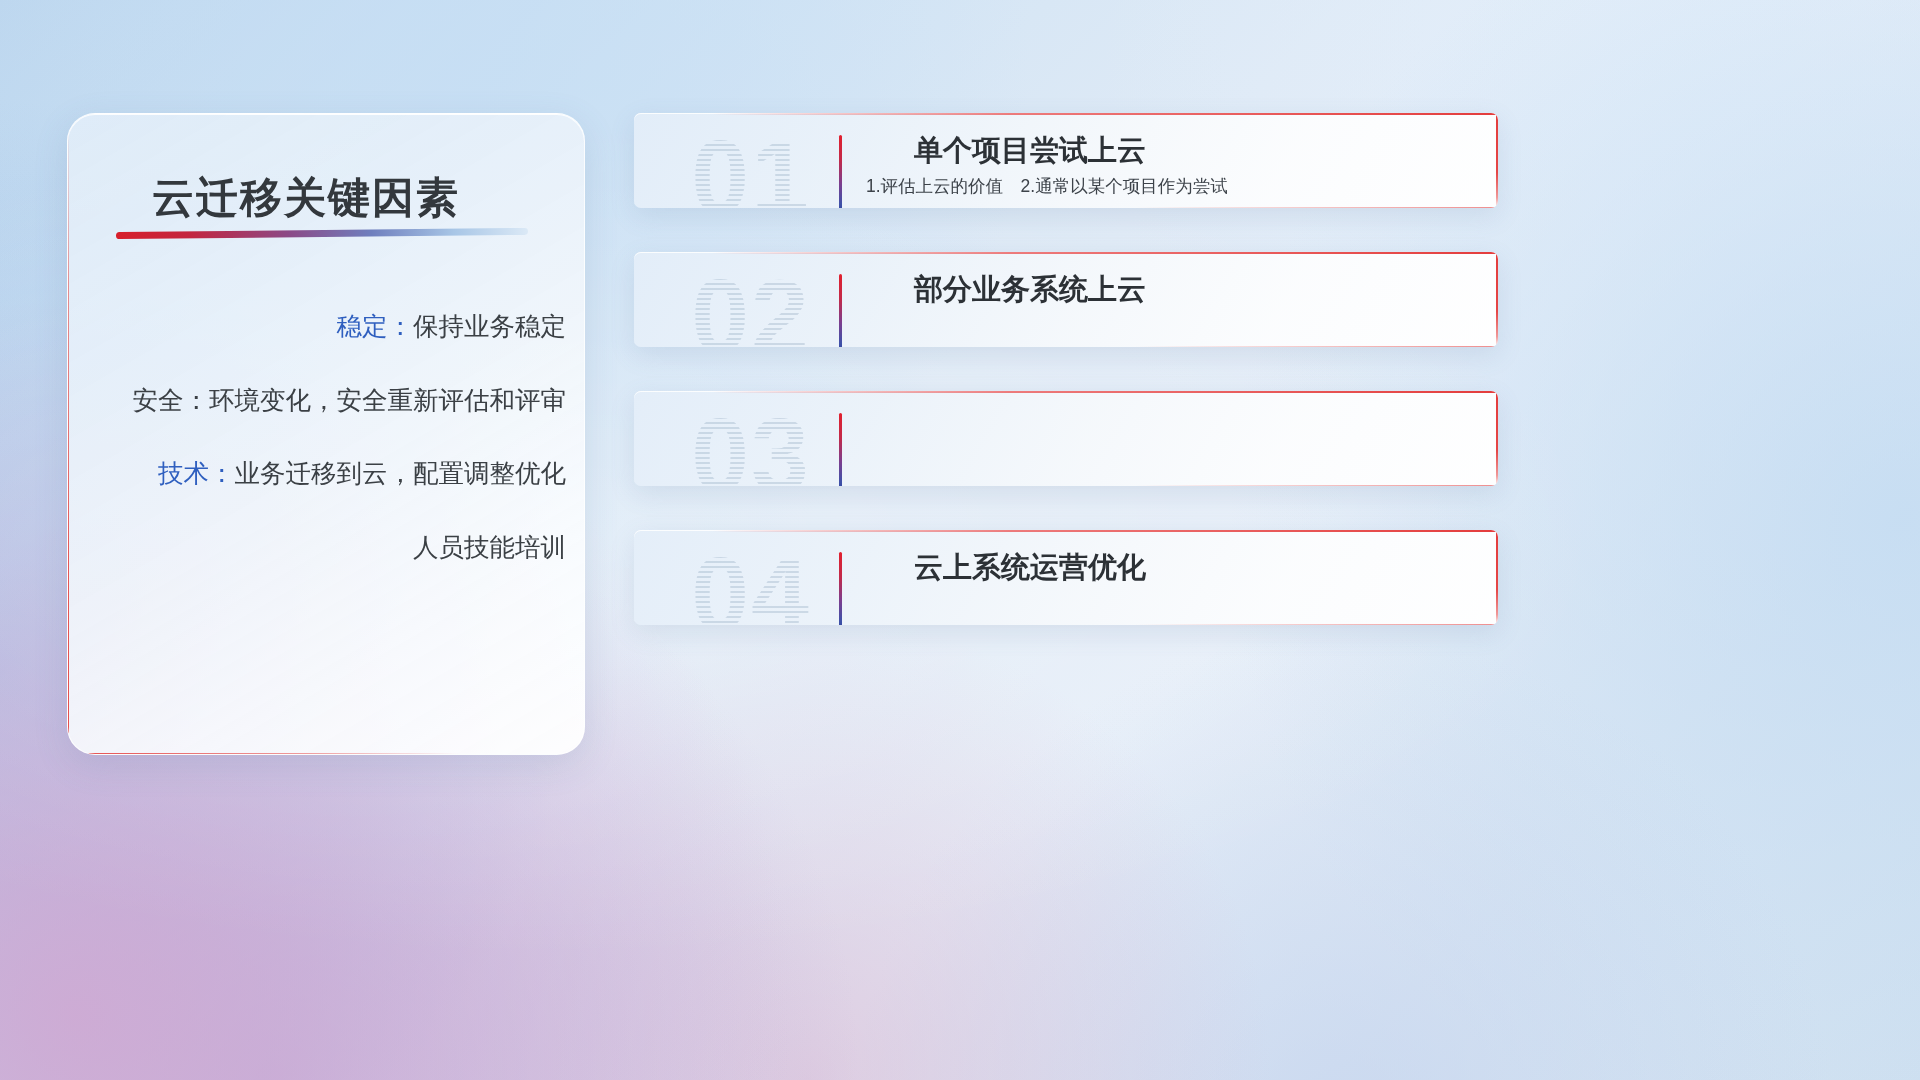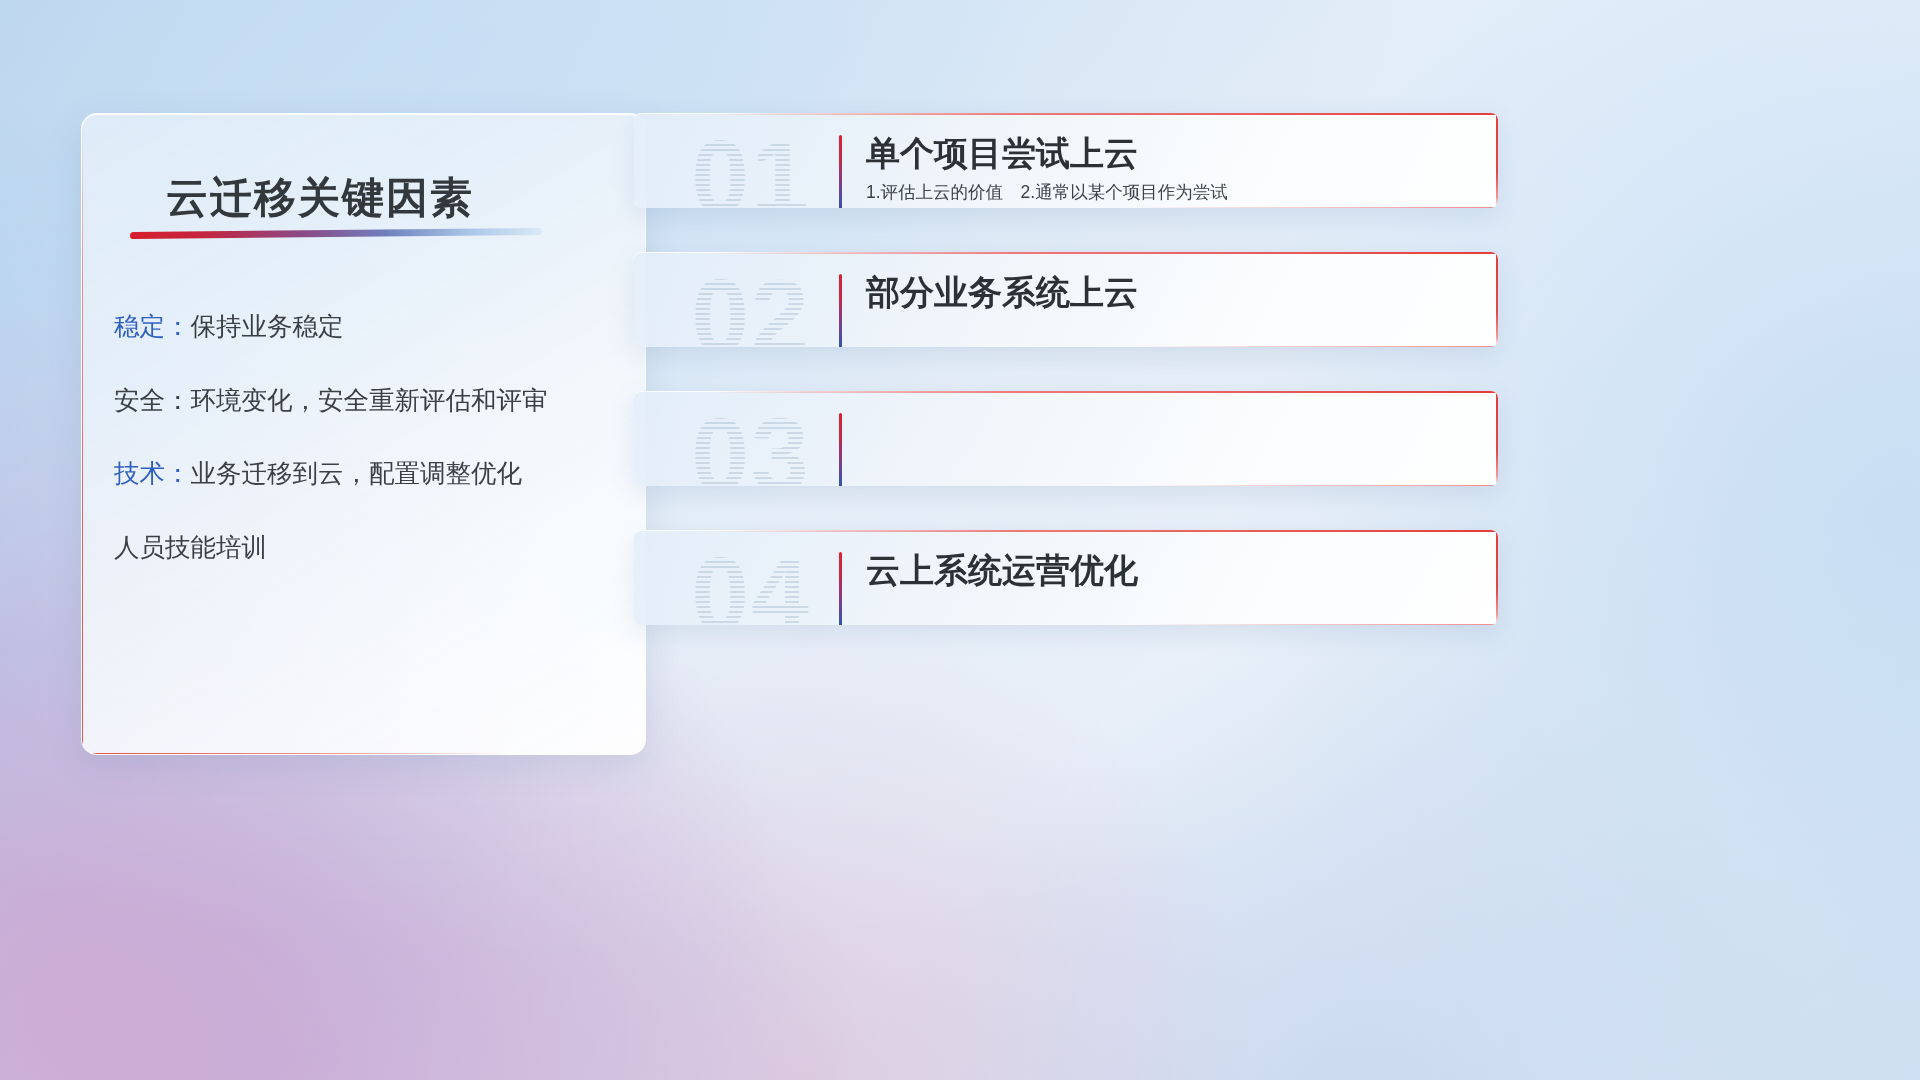--- a/index.html
+++ b/index.html
@@ -18,48 +18,47 @@
       radial-gradient(circle at 0% 62%, rgba(150,185,228,.75) 0%, rgba(150,185,228,0) 28%),
       radial-gradient(circle at 42% 100%, rgba(214,176,206,.55) 0%, rgba(214,176,206,0) 30%),
       radial-gradient(circle at 70% 104%, rgba(190,206,236,.55) 0%, rgba(190,206,236,0) 28%),
       radial-gradient(circle at 99% 48%, rgba(196,220,242,.85) 0%, rgba(196,220,242,0) 34%),
       radial-gradient(circle at 88% 6%, rgba(226,238,250,.9) 0%, rgba(226,238,250,0) 30%),
       radial-gradient(circle at 24% 6%, rgba(198,222,244,.8) 0%, rgba(198,222,244,0) 32%);}
   .b3{background:radial-gradient(ellipse at 30% 50%, rgba(255,255,255,.30) 0%, rgba(255,255,255,0) 55%);}
 
   
   #left-panel{
-    position:absolute;left:81px;top:113px;width:516px;height:640px;
-    border-radius:16px;
+    position:absolute;left:67px;top:113px;width:516px;height:640px;
+    border-radius:28px;
     background:linear-gradient(150deg,rgba(224,236,248,.94) 0%,rgba(232,241,250,.90) 28%,rgba(244,248,252,.88) 55%,rgba(250,252,254,.92) 78%,rgba(255,255,255,.95) 100%);
     border:1px solid rgba(255,255,255,.85);
     box-shadow:0 10px 34px rgba(90,120,160,.16), inset 0 1px 0 rgba(255,255,255,.9);
     overflow:hidden;
-    padding-left:47px;
   }
   #left-panel .edge-red{
     position:absolute;left:-1px;top:8px;bottom:-1px;width:2px;
     background:linear-gradient(180deg,rgba(228,60,60,0) 0%,rgba(228,60,60,.55) 26%,rgba(228,60,60,.85) 70%,rgba(228,60,60,.9) 100%);
     border-bottom-left-radius:22px;
   }
   #left-panel .edge-red-b{
     position:absolute;left:0px;right:24%;bottom:-1px;height:2px;
     background:linear-gradient(90deg,rgba(228,60,60,.9) 0%,rgba(228,60,60,.5) 60%,rgba(228,60,60,0) 100%);
   }
   #panel-title{
     position:absolute;left:84px;top:56px;
     font-size:42px;font-weight:bold;color:#33383d;letter-spacing:2px;
     white-space:nowrap;
   }
   #panel-underline{
     position:absolute;left:48px;top:116px;width:412px;height:7px;border-radius:4px;
     background:linear-gradient(90deg,#d71f2b 0%,#c3253f 18%,#8b4a87 42%,#6f7fbe 62%,#a8c6e6 82%,#dbe9f6 100%);
     transform:skewY(-.6deg);
   }
-  #panel-list{position:absolute;left:32px;top:200px;right:18px;}
+  #panel-list{position:absolute;left:32px;top:200px;right:18px;text-align:right;}
   .pl-item{
     font-size:25.5px;color:#3b4045;line-height:1;
     margin-bottom:48px;white-space:nowrap;
   }
   .pl-item:last-child{margin-bottom:12px;}
   .pl-key{font-weight:normal;}
   .pl-key.blue{color:#2f5fbf;}
   .pl-key.gray{color:#3b4045;}
 
   
@@ -96,21 +95,21 @@
     position:absolute;inset:0;display:flex;align-items:center;justify-content:center;
     color:#e46a6a;opacity:.45;
     -webkit-mask-image:repeating-linear-gradient(180deg,rgba(0,0,0,0) 0px,rgba(0,0,0,0) 13px,#000 13px,#000 15px);
             mask-image:repeating-linear-gradient(180deg,rgba(0,0,0,0) 0px,rgba(0,0,0,0) 13px,#000 13px,#000 15px);
   }
   .divider{
     position:absolute;left:205px;top:22px;width:3px;height:84px;border-radius:2px;
     background:linear-gradient(180deg,#e1202e 0%,#c22a4a 30%,#7b3e8f 58%,#3f51a8 82%,#2b3f96 100%);
   }
   .card-body{position:absolute;left:232px;top:20px;right:20px;}
-  .card-title{font-size:34px;font-weight:bold;color:#2c3136;line-height:1.2;white-space:nowrap;}
+  .card-title{font-size:29px;font-weight:bold;color:#2c3136;line-height:1.2;white-space:nowrap;margin-left:48px;}
   .card-desc{margin-top:7px;font-size:17.5px;color:#3d434a;line-height:1.3;white-space:nowrap;}
 </style>
 </head>
 <body>
 
 <div id="bg">
   <div class="bglayer b1"></div>
   <div class="bglayer b2"></div>
   <div class="bglayer b3"></div>
 </div>

